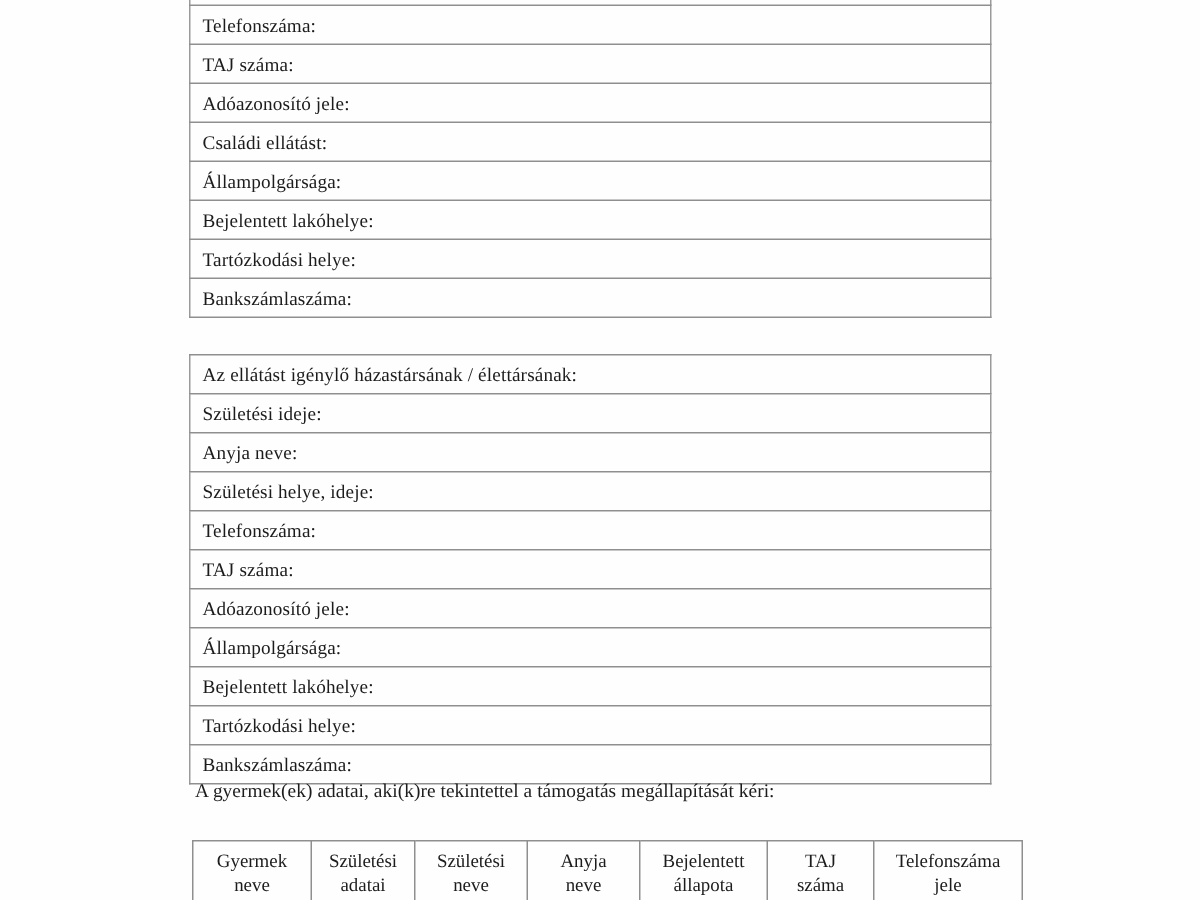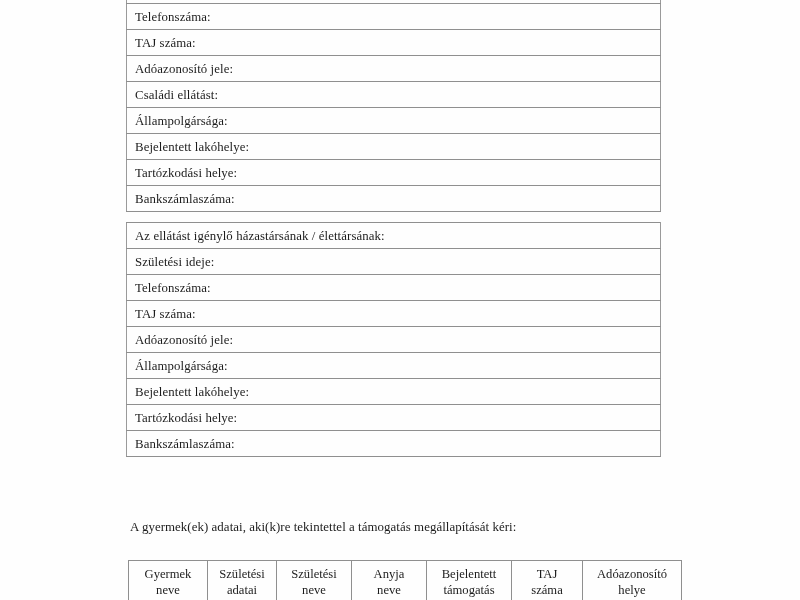--- a/index.html
+++ b/index.html
@@ -48,21 +48,21 @@
     height: 6px;
     border-top: none;
     line-height: 6px;
   }
 
   
   #table-applicant {
     top: -3px;
   }
   #table-spouse {
-    top: 222px;
+    top: 236px;
   }
 
   
   .section-note {
     position: absolute;
     left: 130px;
     top: 519px;
     font-size: 12.9px;
     line-height: 17px;
     white-space: nowrap;
@@ -136,20 +136,26 @@
 
   <table class="form-table" id="table-spouse">
     <tbody>
       <tr>
         <td>Az ellátást igénylő házastársának / élettársának:</td>
       </tr>
       <tr>
         <td>Születési ideje:</td>
       </tr>
       <tr>
+        <td>Anyja neve:</td>
+      </tr>
+      <tr>
+        <td>Születési helye, ideje:</td>
+      </tr>
+      <tr>
         <td>Telefonszáma:</td>
       </tr>
       <tr>
         <td>TAJ száma:</td>
       </tr>
       <tr>
         <td>Adóazonosító jele:</td>
       </tr>
       <tr>
         <td>Állampolgársága:</td>
@@ -182,28 +188,28 @@
         <th class="col-2">
           <div>Születési</div>
           <div>neve</div>
         </th>
         <th class="col-3">
           <div>Anyja</div>
           <div>neve</div>
         </th>
         <th class="col-4">
           <div>Bejelentett</div>
-          <div>támogatás</div>
+          <div>állapota</div>
         </th>
         <th class="col-5">
           <div>TAJ</div>
           <div>száma</div>
         </th>
         <th class="col-6">
-          <div>Adóazonosító</div>
-          <div>helye</div>
+          <div>Telefonszáma</div>
+          <div>jele</div>
         </th>
       </tr>
     </thead>
 
   </table>
 
 </div>
 
 </body></html>

